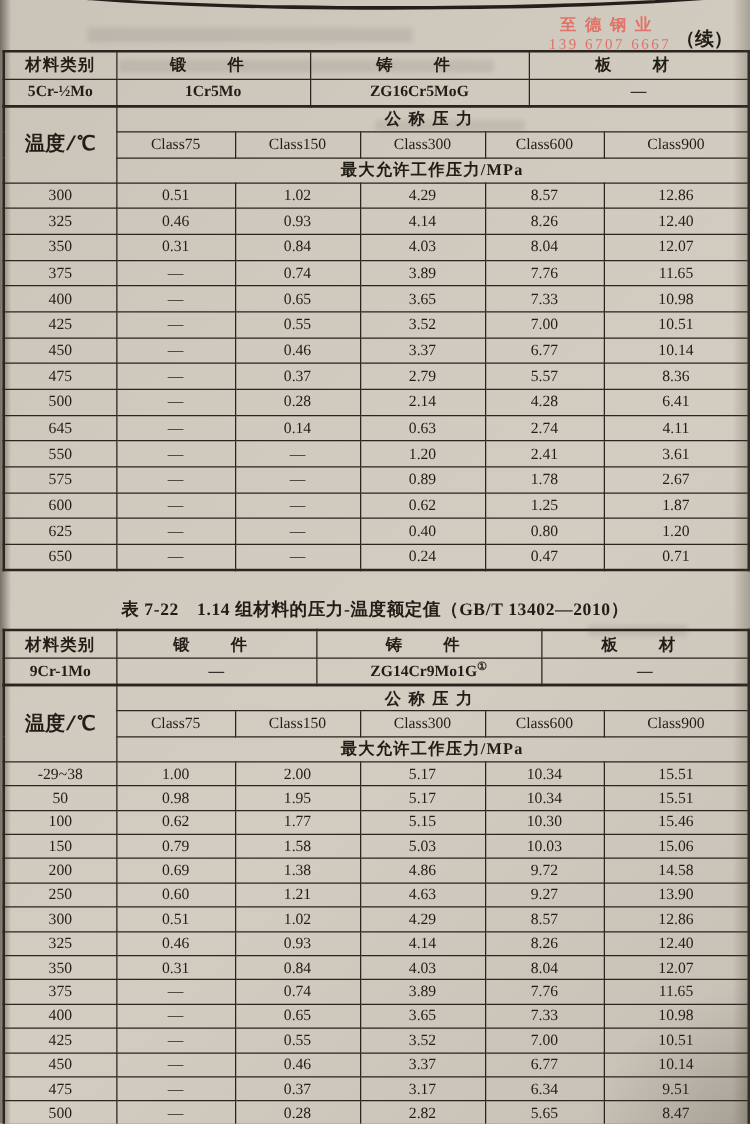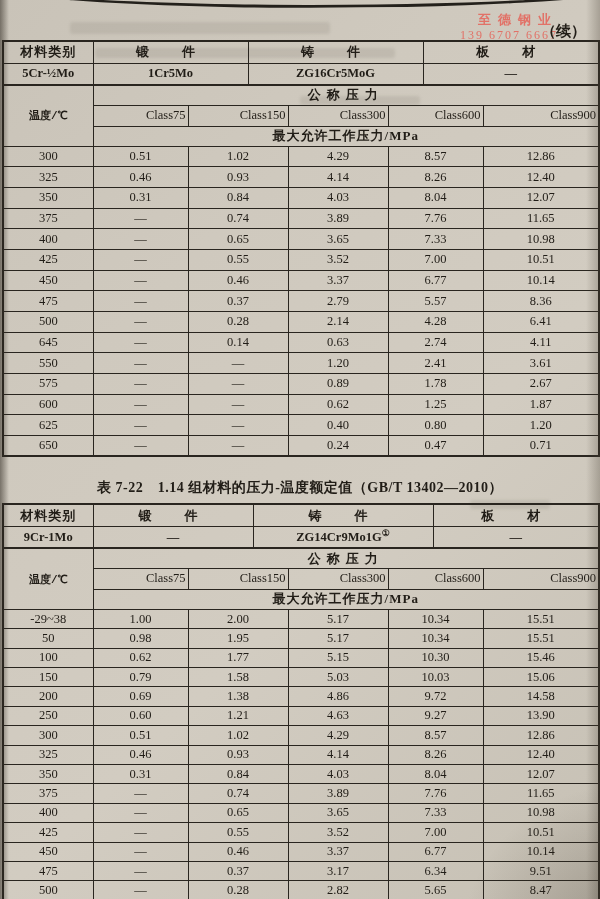--- a/index.html
+++ b/index.html
@@ -21,42 +21,42 @@
   .top-curve{ position:absolute; top:-24px; left:-40px; width:700px; height:32px;
     border-bottom:3px solid #23201b; border-radius:0 0 45% 55% / 0 0 70% 100%;
     transform:rotate(-.4deg); z-index:1; }
   
   .ghost{ position:absolute; background:rgba(120,113,100,.16); filter:blur(1.5px); border-radius:3px; z-index:0; }
   .g1{ left:70px; top:22px; width:260px; height:12px; }
   .g2{ left:95px; top:48px; width:300px; height:10px; }
   .g3{ left:300px; top:96px; width:120px; height:9px; }
   .g4{ left:470px; top:500px; width:80px; height:9px; }
 
-  .watermark{ position:absolute; top:12px; left:418px; width:140px; text-align:right;
+  .watermark{ position:absolute; top:12px; left:418px; width:140px; text-align:center;
     color:rgba(231,88,78,.78); z-index:3; line-height:1.25; }
   .watermark .co{ font-weight:bold; font-size:13px; letter-spacing:7px; }
   .watermark .ph{ font-size:12px; letter-spacing:2px; }
   .continued{ position:absolute; top:22px; right:14px; font-size:15px; font-weight:bold; z-index:3; }
 
   .sheet{ position:absolute; left:2px; top:40px; width:596px; z-index:2; }
 
   table{ border-collapse:collapse; width:596px; table-layout:fixed; }
   th,td{ border:1.6px solid #29251f; text-align:center; vertical-align:middle;
          padding:0 2px; overflow:hidden; white-space:nowrap; }
   table{ border:2px solid #29251f; }
 
   .mat-table th{ font-size:13px; font-weight:bold; height:22px; letter-spacing:1px; }
   .mat-table td{ font-size:12.5px; font-weight:bold; height:22px; }
   .mat-table .wide{ letter-spacing:10px; }
   .press-table{ margin-top:-2px; }
   .press-table th{ font-size:12.5px; }
   .row-press th{ height:20px; font-size:13px; font-weight:bold; letter-spacing:6px;font-family:Liberation Mono, monospace; }
-  .row-class th{ height:21px; font-weight:normal; letter-spacing:0;text-align:right; }
+  .row-class th{ height:21px; font-weight:normal; letter-spacing:0; }
   .row-mawp th{ height:20px; font-size:13px; font-weight:bold; letter-spacing:1px; }
-  th.temp-head{ font-size:11px; font-weight:bold; letter-spacing:0; }
+  th.temp-head{ font-size:16px; font-weight:bold; letter-spacing:0; }
   .press-table tbody td{ font-size:12.5px; }
   .t1p tbody tr{ height:20.7px; }
   .t2p tbody tr{ height:19.4px; }
   sup{ font-size:9px; }
 
   .tbl-title{ width:596px; text-align:center; font-size:14px; font-weight:bold;
     margin:22px 0 6px 0; letter-spacing:.5px; }
 </style>
 </head>
 <body>

